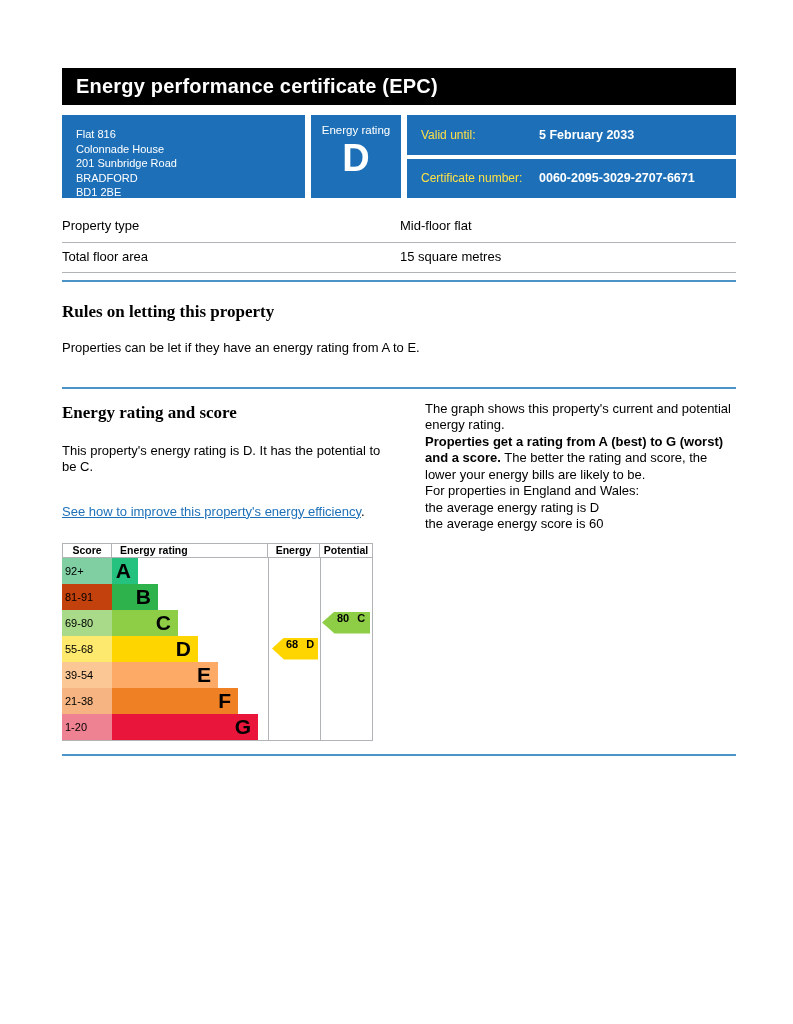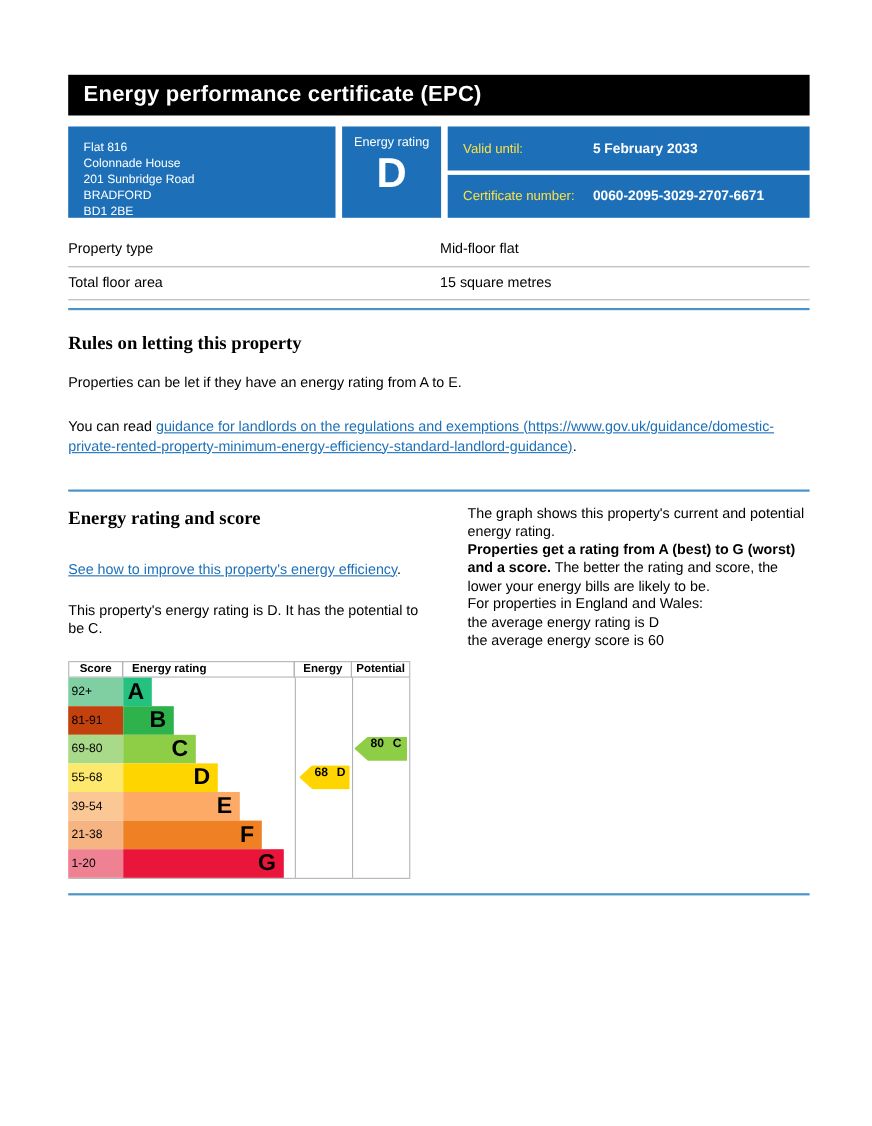--- a/index.html
+++ b/index.html
@@ -116,29 +116,28 @@
       <span class="prop-value">15 square metres</span>
     </div>
   </section>
 
   <hr class="blue-rule rule-1">
 
   <h2 class="section-h">Rules on letting this property</h2>
 
   <p class="body-text para-1">Properties can be let if they have an energy rating from A to E.</p>
 
-  <p class="body-text para-2"><span>You can read </span><a class="doc-link" href="#">guidance for landlords on the regulations and exemptions (https://www.gov.uk/guidance/domestic-private-rented-property-minimum-energy-efficiency-standard-landlord-guidance)</a><span>.</span></p>
 
   <hr class="blue-rule rule-2">
 
   <section class="two-col">
     <div class="col-left">
       <h2 class="section-h">Energy rating and score</h2>
+      <p class="body-text intro-p">This property's energy rating is D. It has the potential to be C.</p>
       <p class="body-text improve-p"><a class="doc-link" href="#">See how to improve this property's energy efficiency</a><span>.</span></p>
-      <p class="body-text intro-p">This property's energy rating is D. It has the potential to be C.</p>
 
       <div class="epc-chart">
         <div class="epc-header">
           <div class="hcell h-score">Score</div>
           <div class="hcell h-band">Energy rating</div>
           <div class="hcell h-current">Energy</div>
           <div class="hcell h-potential">Potential</div>
         </div>
         <div class="epc-body">
           <div class="epc-row">

